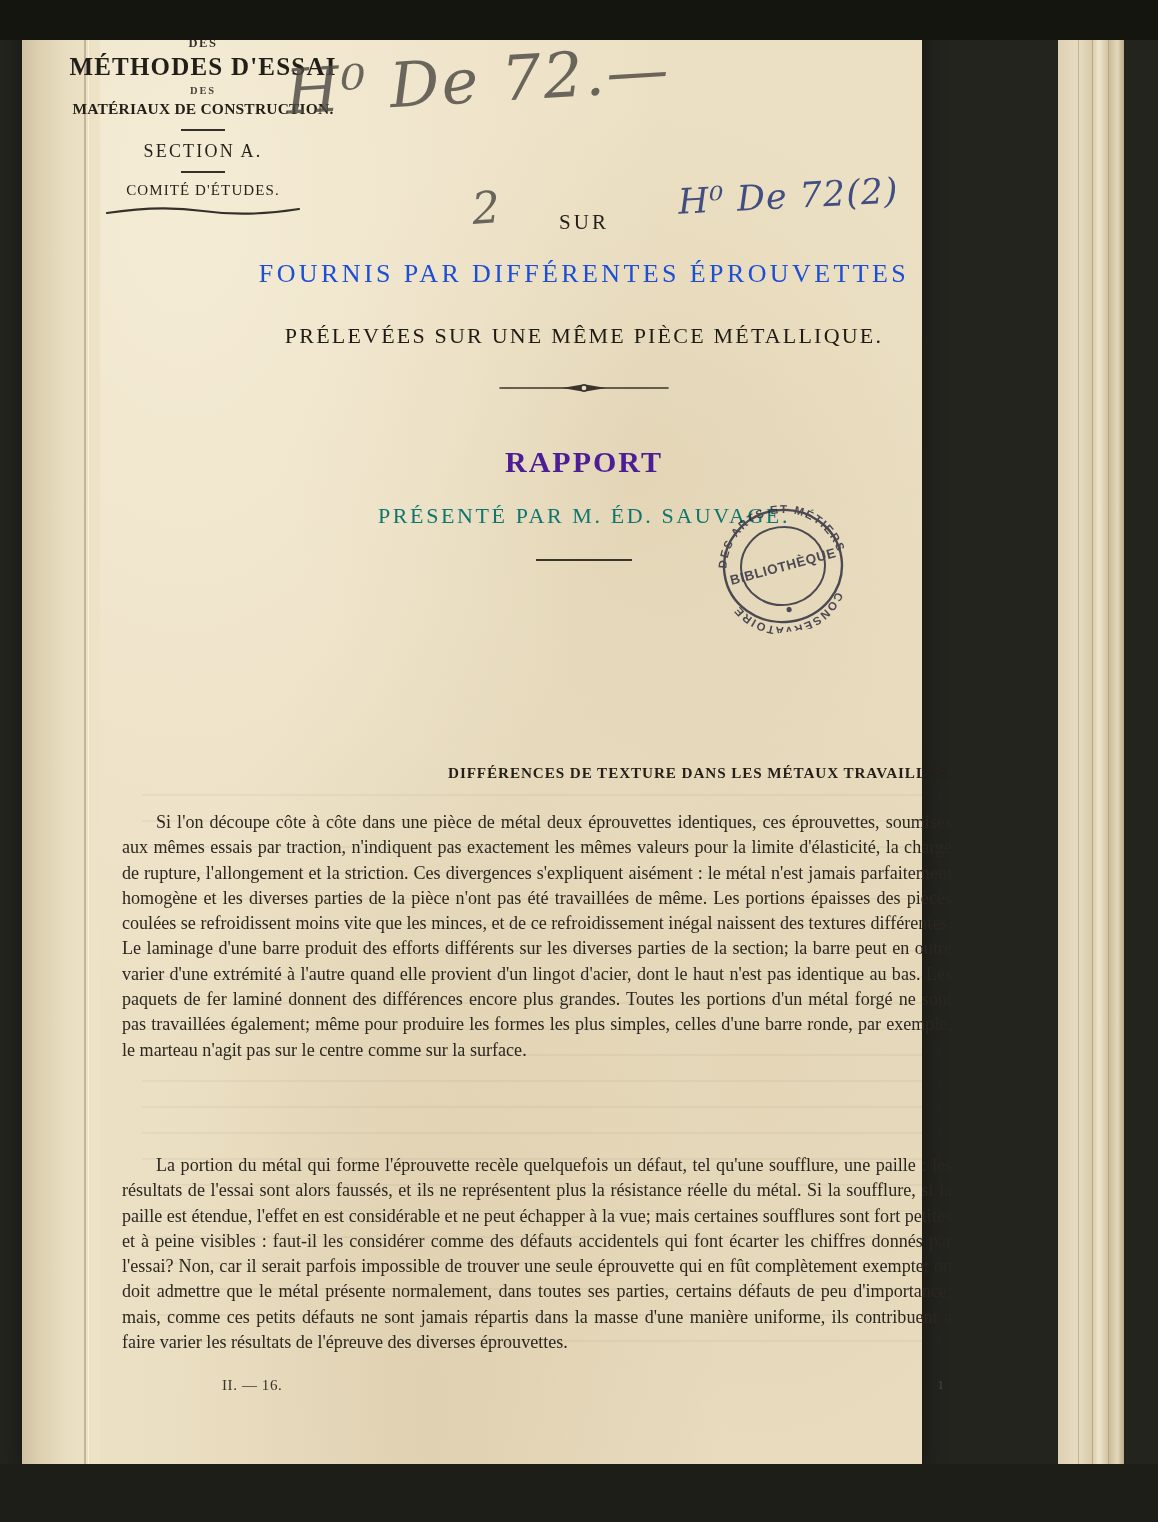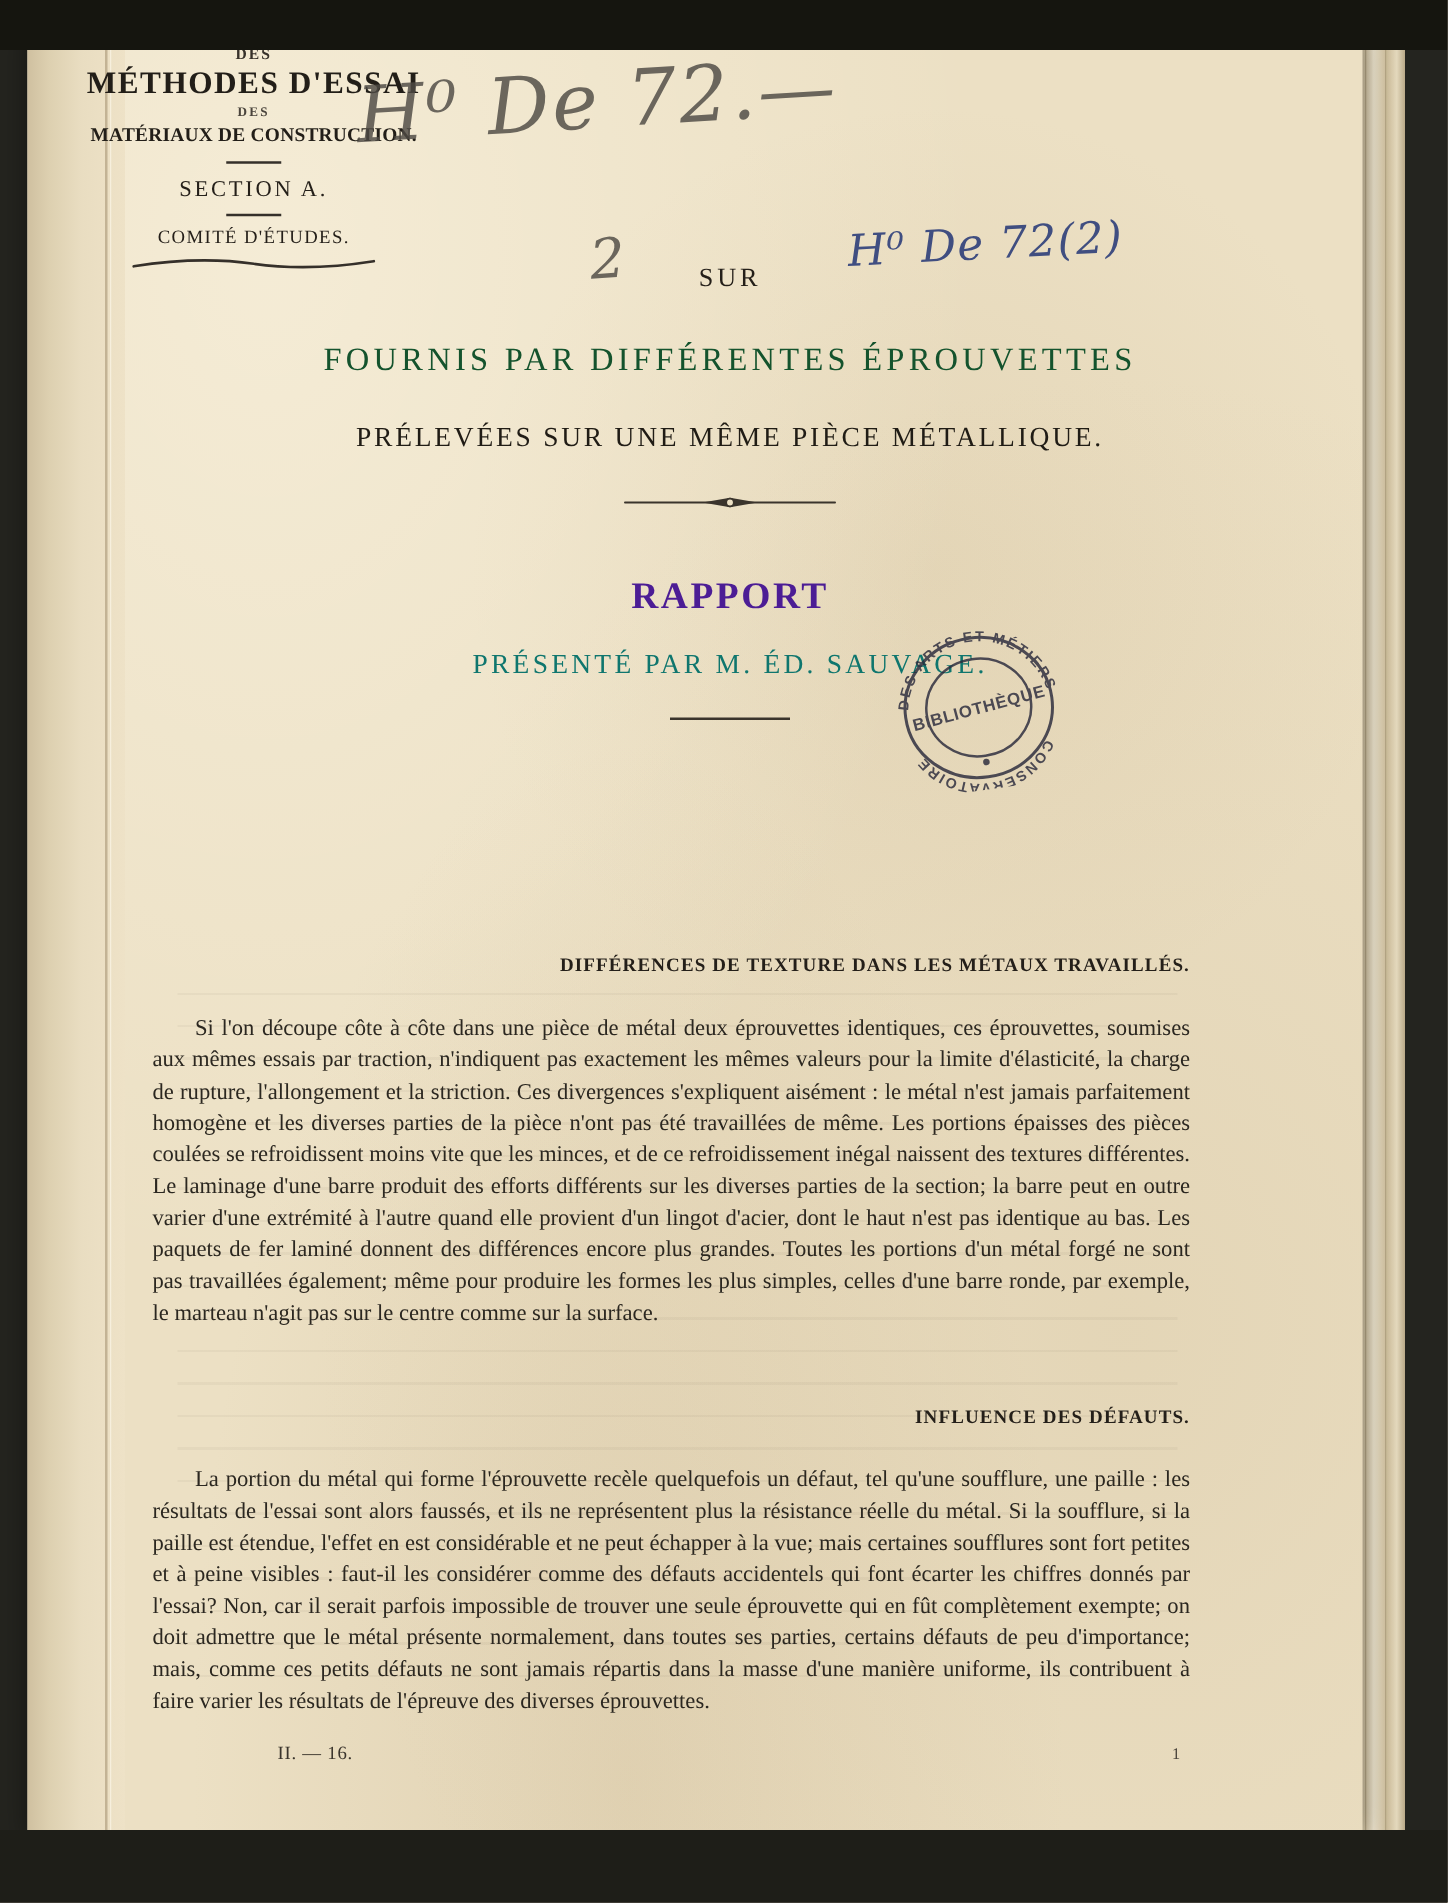--- a/index.html
+++ b/index.html
@@ -18,21 +18,21 @@
                  background:#1e1e18;z-index:6;}
 
   
   .edge-stack{position:absolute;top:18px;right:34px;width:66px;height:1452px;
               background:linear-gradient(90deg,#ded0b2 0%,#e7dcc2 30%,
                         #d8c9a8 52%,#efe6cf 62%,#cdbd9b 78%,#e3d8bc 90%,#b9a988 100%);
               border-top-right-radius:7px;z-index:2;}
   .edge-line{position:absolute;top:0;width:1px;height:100%;background:#9e8f70;opacity:.55;}
 
   
-  .page{position:absolute;left:22px;top:24px;width:1068px;height:1446px;
+  .page{position:absolute;left:22px;top:24px;width:900px;height:1446px;
         background:#ece0c4;z-index:3;
         box-shadow:0 0 22px rgba(0,0,0,.45);}
   
   .page:before{content:"";position:absolute;inset:0;pointer-events:none;
         background:
           radial-gradient(ellipse at 18% 12%, rgba(255,250,235,.45) 0%, rgba(255,250,235,0) 46%),
           radial-gradient(ellipse at 82% 72%, rgba(212,194,158,.35) 0%, rgba(212,194,158,0) 52%),
           radial-gradient(ellipse at 45% 97%, rgba(205,186,150,.38) 0%, rgba(205,186,150,0) 42%),
           radial-gradient(circle at 68% 30%, rgba(198,176,136,.20) 0%, rgba(198,176,136,0) 30%);}
 
@@ -65,21 +65,21 @@
   .hand{font-family:"DejaVu Serif",serif;font-style:italic;font-weight:400;
         position:absolute;white-space:nowrap;}
   .hand-pencil{color:#4e4a44;opacity:.82;}
   .hand-ink{color:#2e3f7a;opacity:.9;}
 
   
   .titleblock{position:absolute;left:0;top:186px;width:968px;text-align:center;}
   .t-sur{font-size:21px;letter-spacing:3px;color:#241f19;}
   .t-main{font-size:41px;font-weight:700;letter-spacing:1px;color:#1d1912;
           margin-top:42px;font-family:"Liberation Serif",serif;}
-  .t-sub1{font-size:26px;letter-spacing:3.4px;color:#14532d;margin-top:38px;}
+  .t-sub1{font-size:26px;letter-spacing:3.4px;color:#1d4ed8;margin-top:24px;}
   .t-sub2{font-size:22px;letter-spacing:2.2px;color:#201c15;margin-top:34px;}
 
   .orn{margin:32px auto 0;}
 
   .t-rapport{font-size:30px;font-weight:700;letter-spacing:2px;color:#4c1d95;margin-top:46px;}
   .t-author{font-size:22px;letter-spacing:2.6px;color:#0f766e;margin-top:24px;}
   .t-rule{width:96px;height:2px;background:#3a342c;margin:30px auto 0;}
 
   
   .stamp{position:absolute;left:608px;top:476px;width:150px;height:132px;z-index:7;
@@ -181,21 +181,20 @@
         <text x="75" y="71" text-anchor="middle" transform="rotate(-7 75 66)" font-family="'Liberation Sans',sans-serif" font-size="13.5" font-weight="700" fill="#2a2a3c" letter-spacing="0.6">BIBLIOTHÈQUE</text>
       </svg>
 
       <div class="body">
 
         <div class="sec-head">DIFFÉRENCES DE TEXTURE DANS LES MÉTAUX TRAVAILLÉS.</div>
         <p class="para">Si l'on découpe côte à côte dans une pièce de métal deux éprouvettes identiques, ces éprouvettes, soumises aux mêmes essais par traction, n'indiquent pas exactement les mêmes valeurs pour la limite d'élasticité, la charge de rupture, l'allongement et la striction. Ces divergences s'expliquent aisément : le métal n'est jamais parfaitement homogène et les diverses parties de la pièce n'ont pas été travaillées de même. Les portions épaisses des pièces coulées se refroidissent moins vite que les minces, et de ce refroidissement inégal naissent des textures différentes. Le laminage d'une barre produit des efforts différents sur les diverses parties de la section; la barre peut en outre varier d'une extrémité à l'autre quand elle provient d'un lingot d'acier, dont le haut n'est pas identique au bas. Les paquets de fer laminé donnent des différences encore plus grandes. Toutes les portions d'un métal forgé ne sont pas travaillées également; même pour produire les formes les plus simples, celles d'une barre ronde, par exemple, le marteau n'agit pas sur le centre comme sur la surface.</p>
 
         <div class="gap"></div>
 
-        <div class="sec-head second">INFLUENCE DES DÉFAUTS.</div>
         <p class="para">La portion du métal qui forme l'éprouvette recèle quelquefois un défaut, tel qu'une soufflure, une paille : les résultats de l'essai sont alors faussés, et ils ne représentent plus la résistance réelle du métal. Si la soufflure, si la paille est étendue, l'effet en est considérable et ne peut échapper à la vue; mais certaines soufflures sont fort petites et à peine visibles : faut-il les considérer comme des défauts accidentels qui font écarter les chiffres donnés par l'essai? Non, car il serait parfois impossible de trouver une seule éprouvette qui en fût complètement exempte; on doit admettre que le métal présente normalement, dans toutes ses parties, certains défauts de peu d'importance; mais, comme ces petits défauts ne sont jamais répartis dans la masse d'une manière uniforme, ils contribuent à faire varier les résultats de l'épreuve des diverses éprouvettes.</p>
 
         <div class="footline">
           <span class="sig">II. — 16.</span>
           <span class="folio">1</span>
         </div>
       </div>
 
     </div>
   </div>

